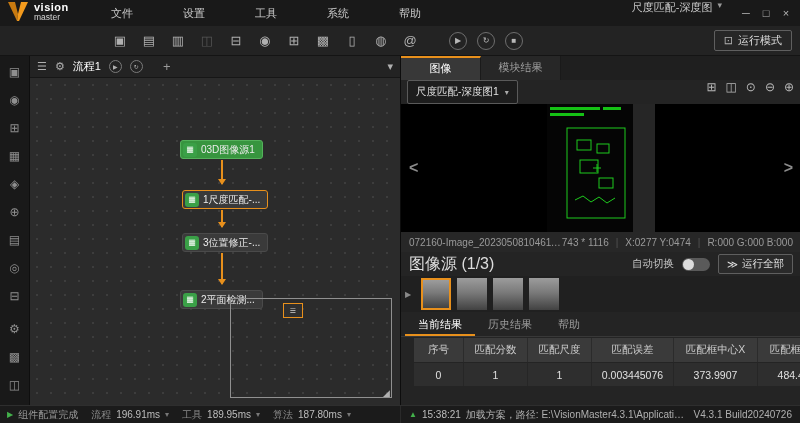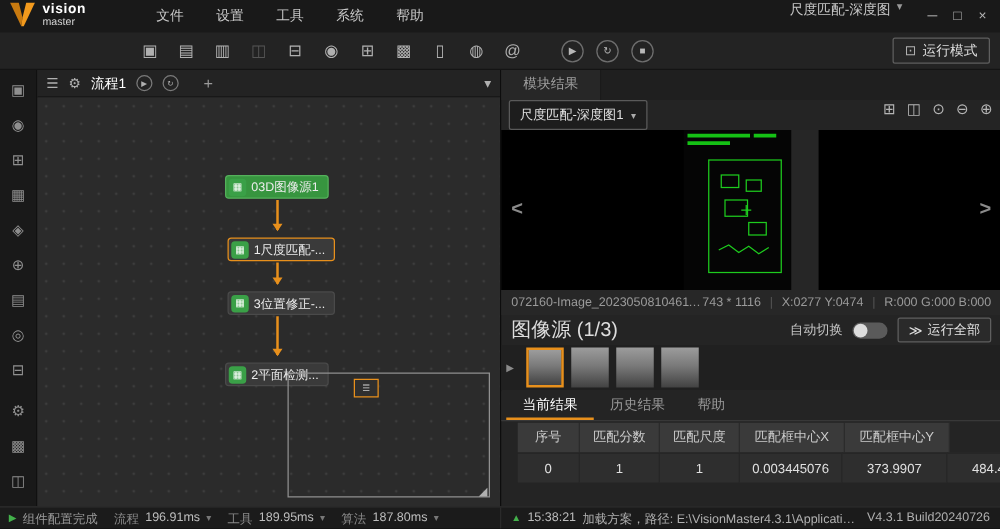--- a/index.html
+++ b/index.html
@@ -6,21 +6,21 @@
   html,body { background:#000; }
   body { font-family:"Liberation Sans", sans-serif; }
   #app { position:relative; width:800px; height:423px; background:#1d1d1d; overflow:hidden; color:#ccc; font-size:11px; }
 
   
   .titlebar { position:absolute; top:0; left:0; width:800px; height:26px; background:#191919; }
   .logo { position:absolute; left:7px; top:2px; display:flex; align-items:center; gap:5px; }
   .logo-text { display:flex; flex-direction:column; line-height:10px; }
   .logo-line1 { font-size:11px; font-weight:bold; color:#fff; letter-spacing:.5px; }
   .logo-line2 { font-size:8.5px; color:#d5d5d5; }
-  .menus { position:absolute; left:112px; top:0; height:26px; display:flex; }
+  .menus { position:absolute; left:98px; top:0; height:26px; display:flex;gap:24px; }
   .menu-item { padding:0 13px; line-height:26px; color:#c8c8c8; font-size:11px; cursor:default; }
   .solution { position:absolute; right:78px; top:0; height:26px; display:flex; align-items:flex-start; gap:5px; color:#c8c8c8; font-size:11px; }
   .solution .dd { font-size:9px; color:#999; }
   .winctl { position:absolute; right:4px; top:0; height:26px; display:flex; }
   .winctl span { width:20px; text-align:center; line-height:26px; color:#b5b5b5; font-size:11px; }
 
   
   .toolbar { position:absolute; top:26px; left:0; width:800px; height:30px; background:#232323; border-bottom:1px solid #141414; display:flex; align-items:center; padding-left:110px; }
   .tb-icon { width:20px; height:20px; margin-right:9px; display:flex; align-items:center; justify-content:center; color:#b0b0b0; font-size:13px; }
   .tb-icon.disabled { opacity:.35; }
@@ -215,20 +215,21 @@
         <span class="rh">◢</span>
       </div>
       <div class="mini-box">
         <span>☰</span>
       </div>
     </div>
   </div>
 
   <div class="right-panel">
     <div class="rp-tabs">
+      <span class="rp-tab selected">图像</span>
       <span class="rp-tab">模块结果</span>
     </div>
     <div class="rp-toolbar">
       <div class="view-btn">
         <span>尺度匹配-深度图1</span>
         <span class="dd">▾</span>
       </div>
       <div class="rp-tools">
         <span class="rp-tool">⊞</span>
         <span class="rp-tool">◫</span>
@@ -285,20 +286,21 @@
     <div class="result-tabs">
       <span class="result-tab selected">当前结果</span>
       <span class="result-tab">历史结果</span>
       <span class="result-tab">帮助</span>
     </div>
     <div class="table-wrap">
       <div class="trow thead">
         <span class="tcell c0">序号</span>
         <span class="tcell c1">匹配分数</span>
         <span class="tcell c2">匹配尺度</span>
+        <span class="tcell c3">匹配误差</span>
         <span class="tcell c4">匹配框中心X</span>
         <span class="tcell c5">匹配框中心Y</span>
 
       </div>
       <div class="trow tbody">
         <span class="tcell c0">0</span>
         <span class="tcell c1">1</span>
         <span class="tcell c2">1</span>
         <span class="tcell c3">0.003445076</span>
         <span class="tcell c4">373.9907</span>

